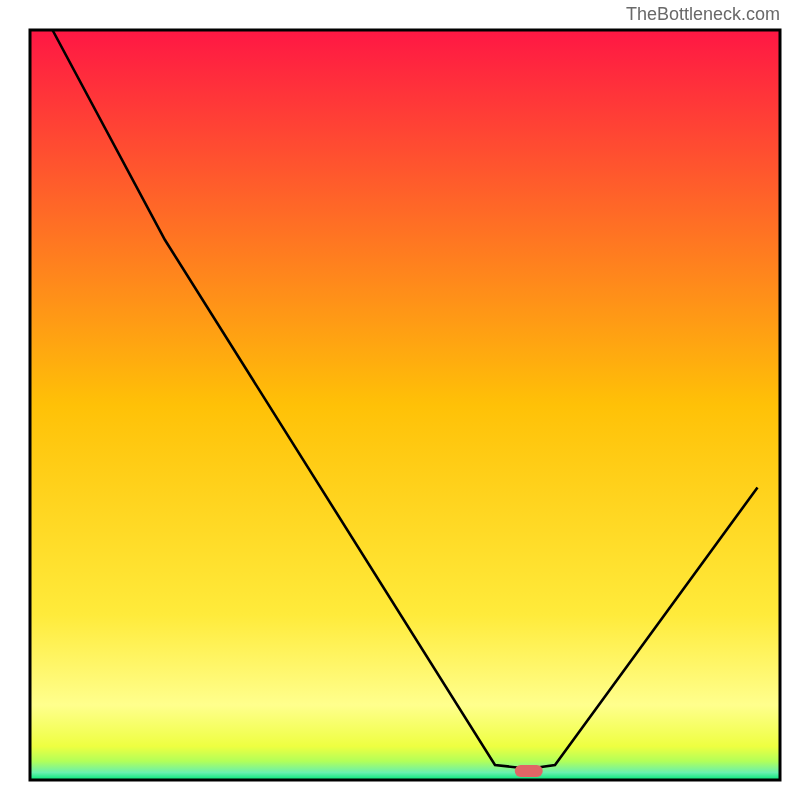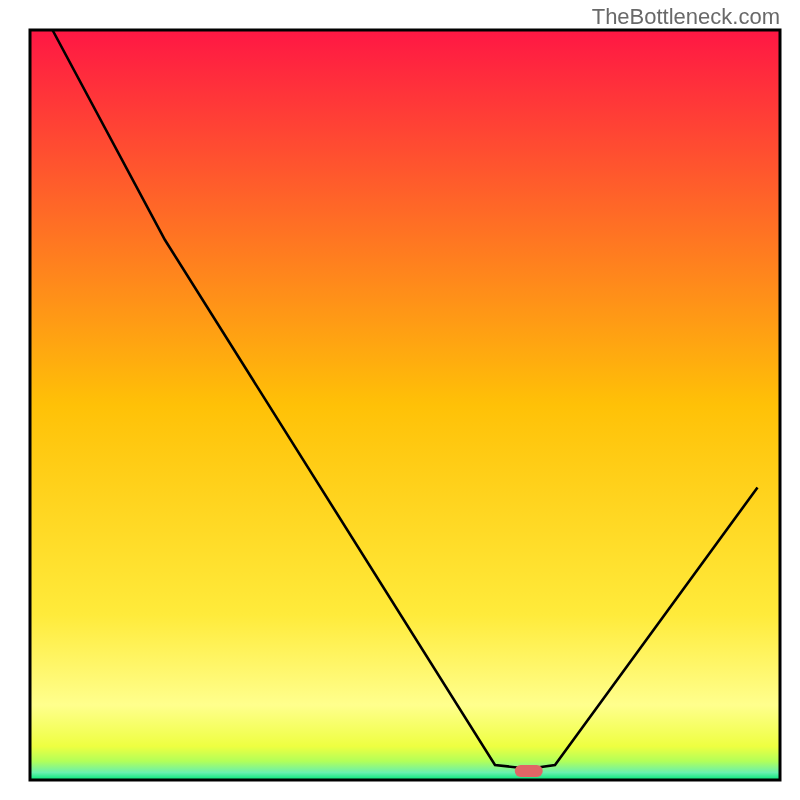--- a/index.html
+++ b/index.html
@@ -13,21 +13,21 @@
   }
   .container {
     position: relative;
     width: 800px;
     height: 800px;
   }
   .watermark {
     position: absolute;
     top: 4px;
     right: 20px;
-    font-size: 22px;
+    font-size: 18px;
     color: #696969;
     font-family: Arial, sans-serif;
     z-index: 10;
   }
   svg {
     display: block;
   }
 </style>
 </head>
 <body>

